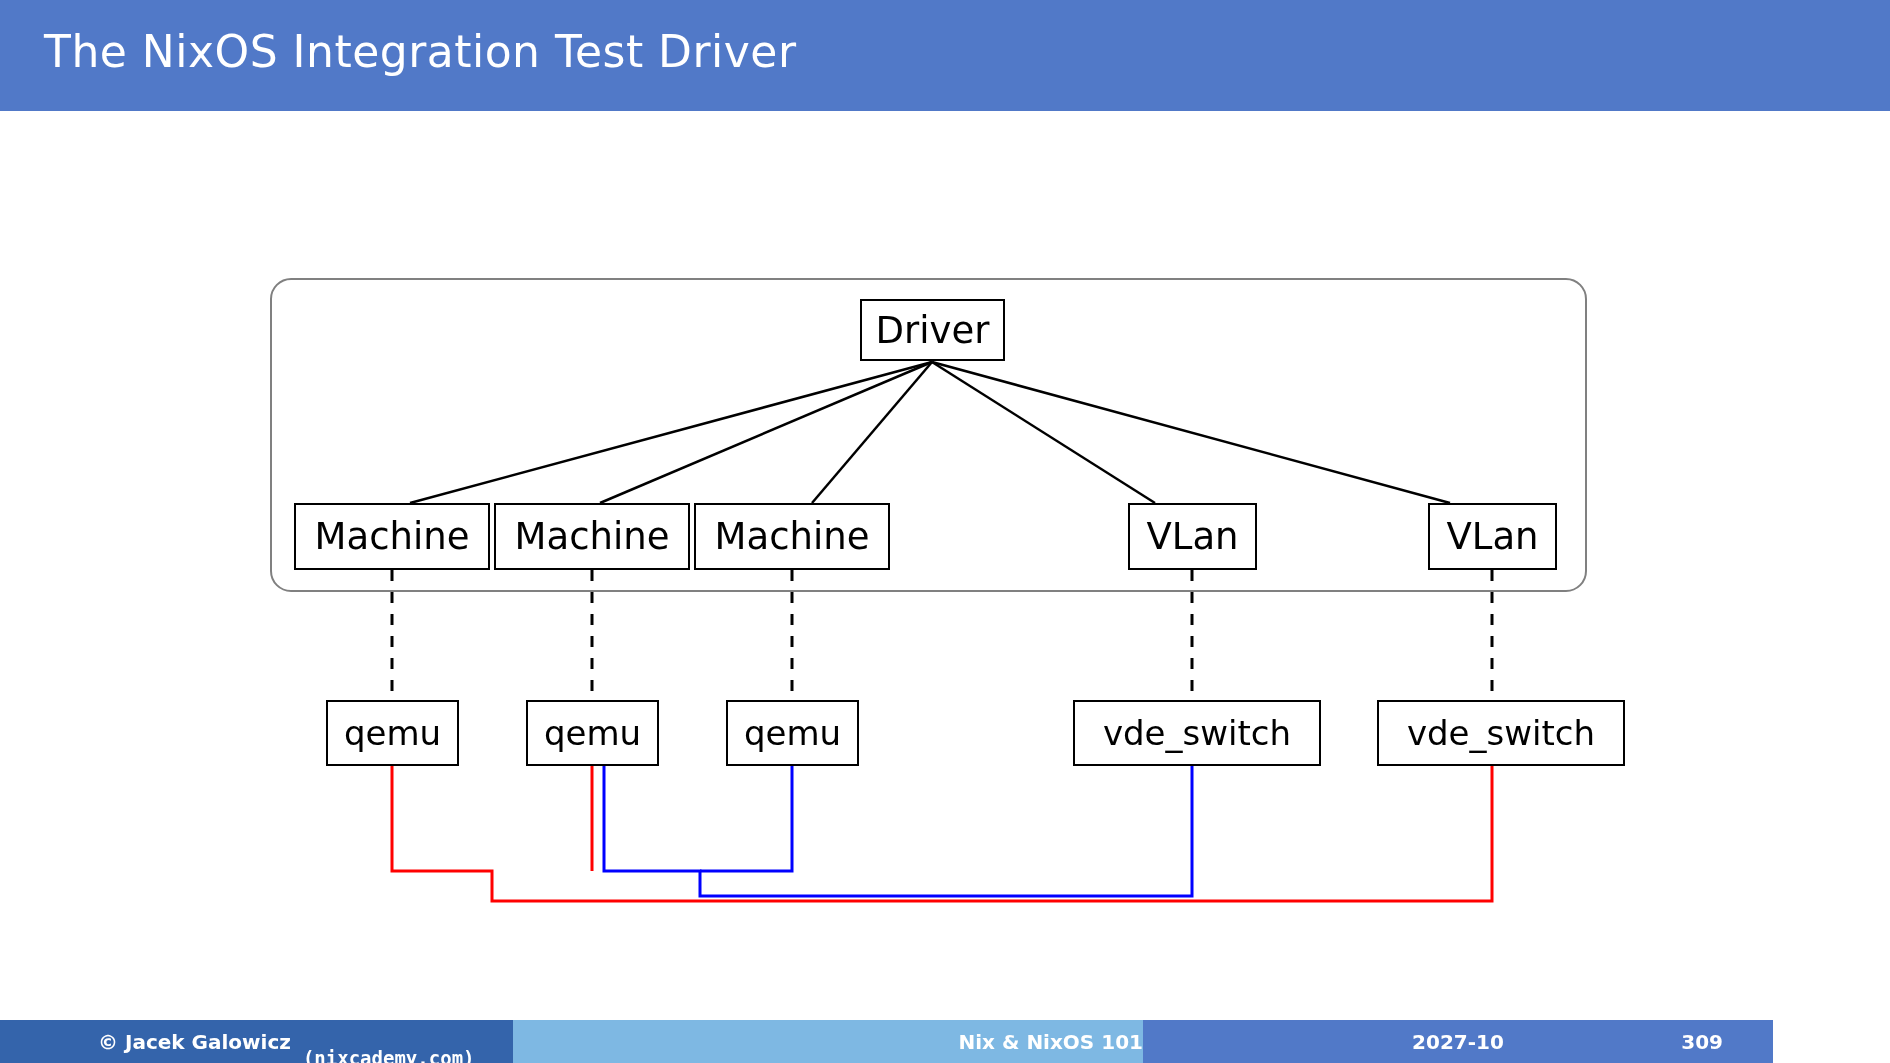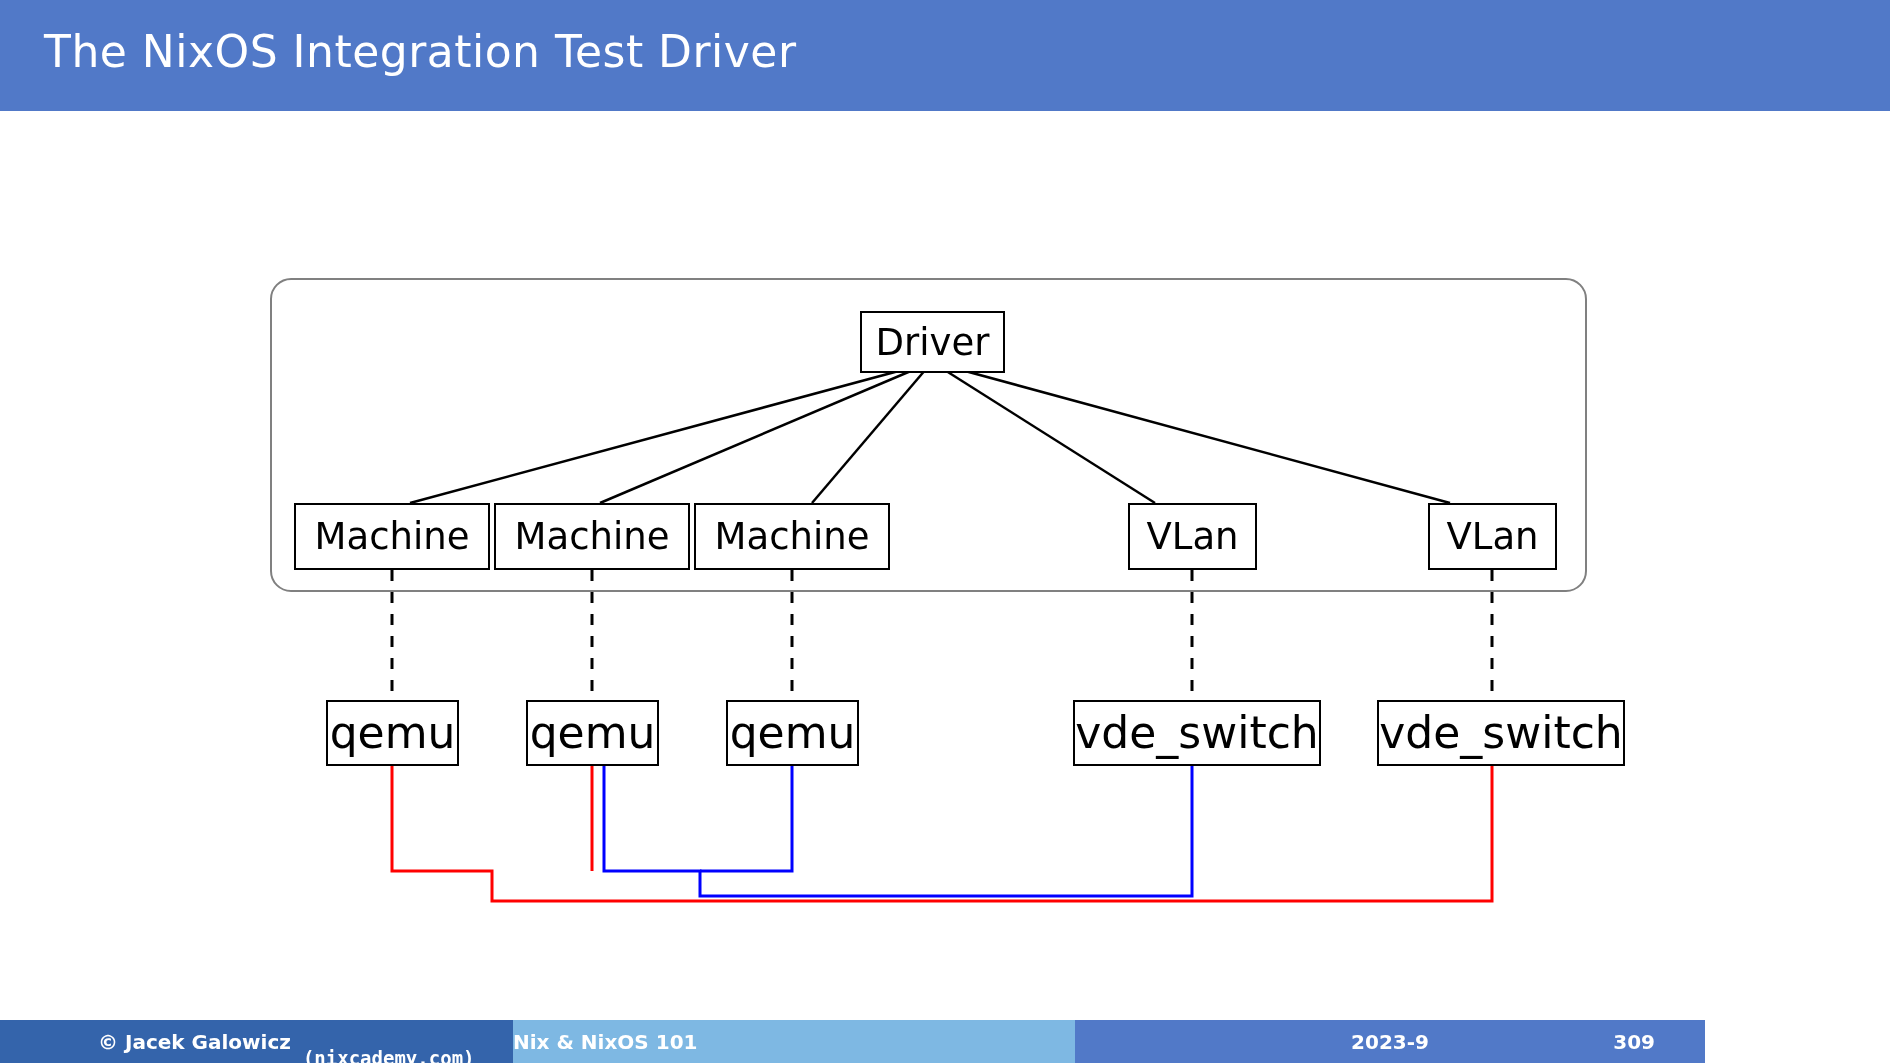--- a/index.html
+++ b/index.html
@@ -47,21 +47,21 @@
     background: #ffffff;
     color: #000000;
     font-family: "DejaVu Sans", sans-serif;
     display: flex;
     align-items: center;
     justify-content: center;
     white-space: nowrap;
     line-height: 1;
   }
   .node.big   { font-size: 37px; }
-  .node.small { font-size: 44px; }
+  .node.small { font-size: 34px; }
 
   #group-label {
     position: absolute;
     font-family: "DejaVu Sans", sans-serif;
     font-size: 38px;
     color: #000000;
     white-space: nowrap;
   }
 
   
@@ -75,21 +75,21 @@
     height: 43px;
     display: flex;
     align-items: center;
     color: #ffffff;
     font-family: "DejaVu Sans", sans-serif;
     font-size: 20px;
     font-weight: bold;
     white-space: nowrap;
   }
   #foot-left  { width: 513px;  background: #3464ab; justify-content: flex-start; padding-left: 98px; }
-  #foot-mid   { width: 562px;  background: #7eb8e3; justify-content: flex-start; }
+  #foot-mid   { width: 630px;  background: #7eb8e3; justify-content: flex-end; }
   #foot-right { width: 630px;  background: #5179c8; justify-content: center; position: relative; }
   #foot-date  { position: absolute; left: 0; right: 0; text-align: center; }
   #foot-page  { position: absolute; right: 50px; }
   .mono { font-family: "DejaVu Sans Mono", monospace; font-weight: bold; font-size: 19px; margin-left: 12px; margin-top: 32px; }
 </style>
 </head>
 <body>
 
 <div id="slide">
 
@@ -124,21 +124,21 @@
         <polyline points="592,655 592,760"></polyline>
       </g>
 
       <g stroke="#0000ff" stroke-width="3" fill="none">
         <polyline points="604,655 604,760 700,760 700,785 1192,785 1192,655"></polyline>
         <polyline points="792,655 792,760 700,760"></polyline>
       </g>
     </svg>
 
 
-    <div class="node big" style="left:860px; top:200px; width:145px; height:62px;">Driver</div>
+    <div class="node big" style="left:860px; top:188px; width:145px; height:62px;">Driver</div>
 
     <div class="node big" style="left:294px; top:392px; width:196px; height:67px;">Machine</div>
     <div class="node big" style="left:494px; top:392px; width:196px; height:67px;">Machine</div>
     <div class="node big" style="left:694px; top:392px; width:196px; height:67px;">Machine</div>
 
     <div class="node big" style="left:1128px; top:392px; width:129px; height:67px;">VLan</div>
     <div class="node big" style="left:1428px; top:392px; width:129px; height:67px;">VLan</div>
 
     <div class="node small" style="left:326px; top:589px; width:133px; height:66px;">qemu</div>
     <div class="node small" style="left:526px; top:589px; width:133px; height:66px;">qemu</div>
@@ -151,18 +151,18 @@
 
   <div id="footer">
     <div class="foot-seg" id="foot-left">
       <span>© Jacek Galowicz</span>
       <span class="mono">(nixcademy.com)</span>
     </div>
     <div class="foot-seg" id="foot-mid">
       <span>Nix &amp; NixOS 101</span>
     </div>
     <div class="foot-seg" id="foot-right">
-      <span id="foot-date">2023-9</span>
+      <span id="foot-date">2027-10</span>
       <span id="foot-page">309</span>
     </div>
   </div>
 
 </div>
 
 </body></html>

